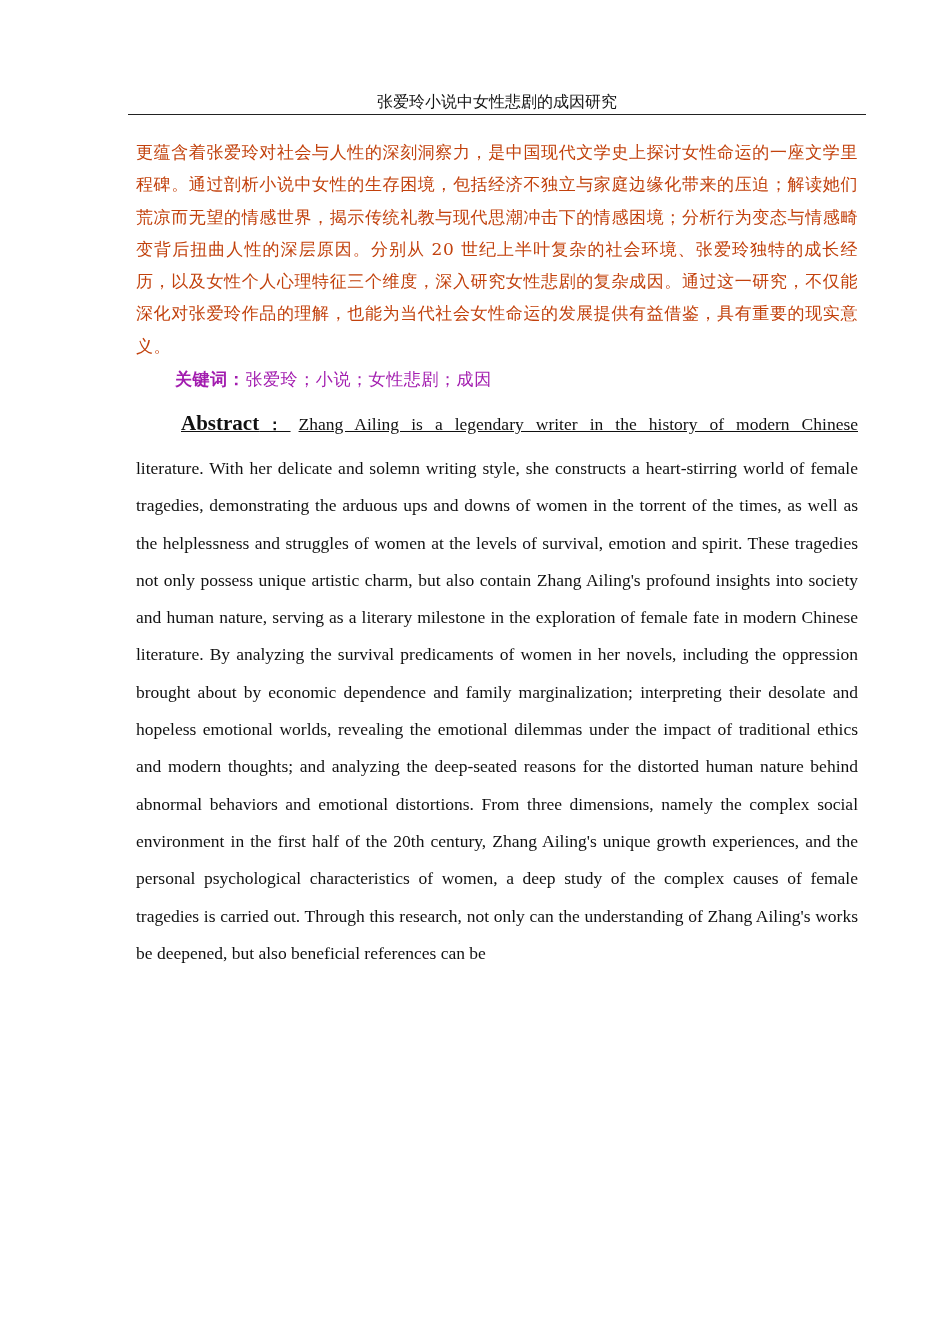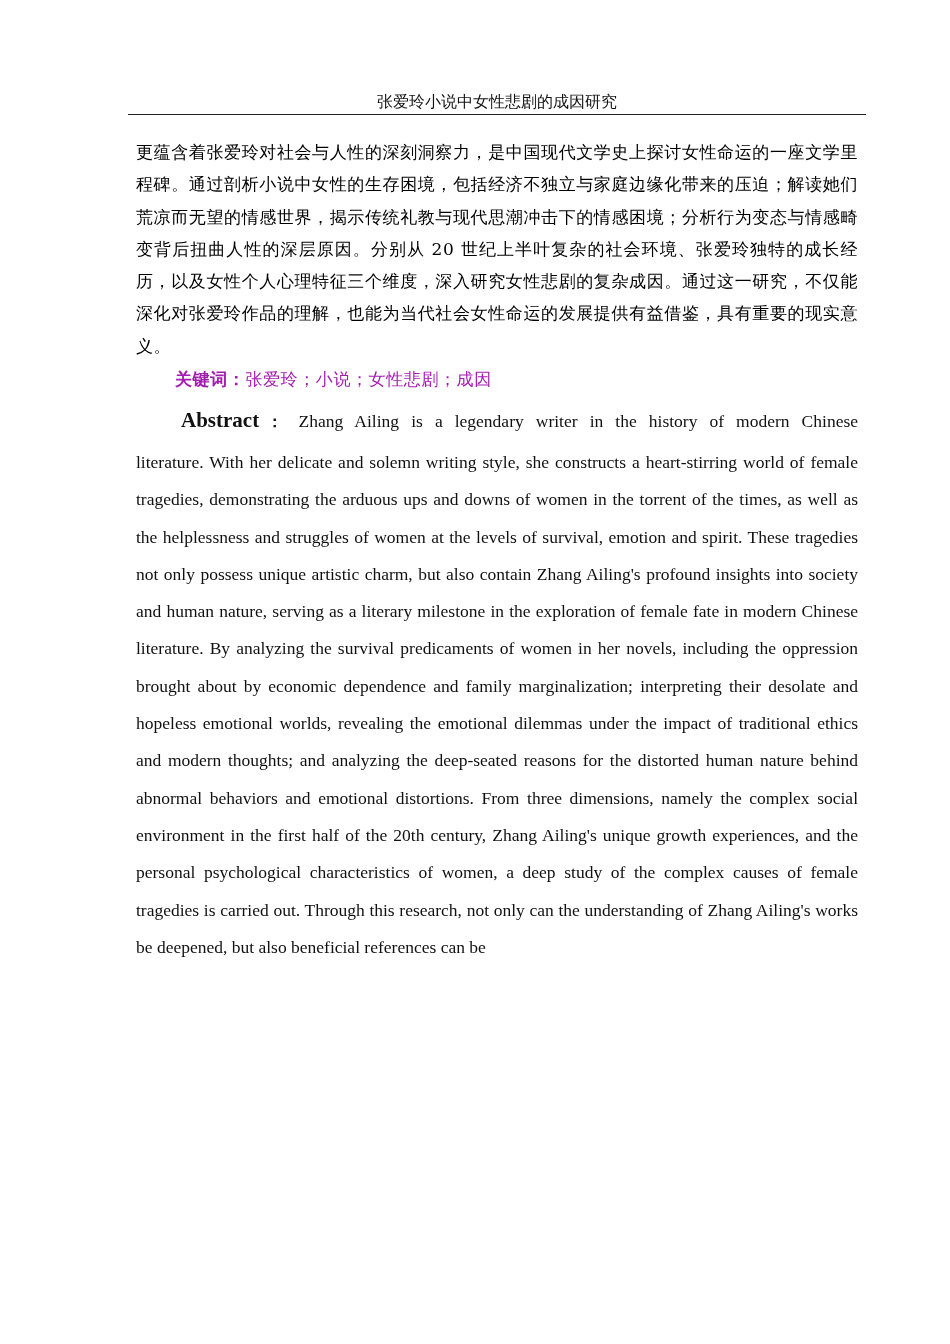--- a/index.html
+++ b/index.html
@@ -10,35 +10,35 @@
     text-align: center; font-family: "DejaVu Serif", "Liberation Serif", serif;
     font-size: 16px; line-height: 20px; color: #111;
   }
   .header-rule {
     position: absolute; left: 128px; width: 738px; top: 114px; height: 0;
     border-top: 1.6px solid #222;
   }
   .cn-body {
     position: absolute; left: 136px; width: 722px; top: 136px;
     font-family: "DejaVu Serif", "Liberation Serif", serif;
-    font-size: 17px; line-height: 32.3px; text-align: justify; color: #000000;
+    font-size: 17px; line-height: 32.3px; text-align: justify; color: #c2410c;
     letter-spacing: 0.6px;
   }
   .keywords {
     position: absolute; left: 175px; top: 366px;
     font-family: "DejaVu Serif", "Liberation Serif", serif;
     font-size: 17px; line-height: 26px; color: #a21caf; letter-spacing: 0.6px;
   }
   .keywords .kw-label { font-family: "DejaVu Sans", "Liberation Sans", sans-serif; font-weight: bold; }
   .en-body {
     position: absolute; left: 136px; width: 722px; top: 410px;
     font-family: "Liberation Serif", "DejaVu Serif", serif;
     font-size: 17.5px; line-height: 37.3px; text-align: justify; color: #111;
   }
-  .en-body .first-line { display: block; text-indent: 45px; line-height: 20px; margin-bottom: 12px; text-align: justify; text-align-last: justify; }
+  .en-body .first-line { display: block; text-indent: 45px; line-height: 26px; margin-bottom: 12px; text-align: justify; text-align-last: justify; text-decoration: underline; }
   .abs-label { font-family: "Liberation Serif", "DejaVu Serif", serif; font-weight: bold; font-size: 21px; }
   .abs-colon { font-weight: bold; font-size: 16px; margin-right: 8px; }
 </style>
 </head>
 <body>
 
 <div class="page">
   <div class="header-title">张爱玲小说中女性悲剧的成因研究</div>
   <div class="header-rule"></div>
 

